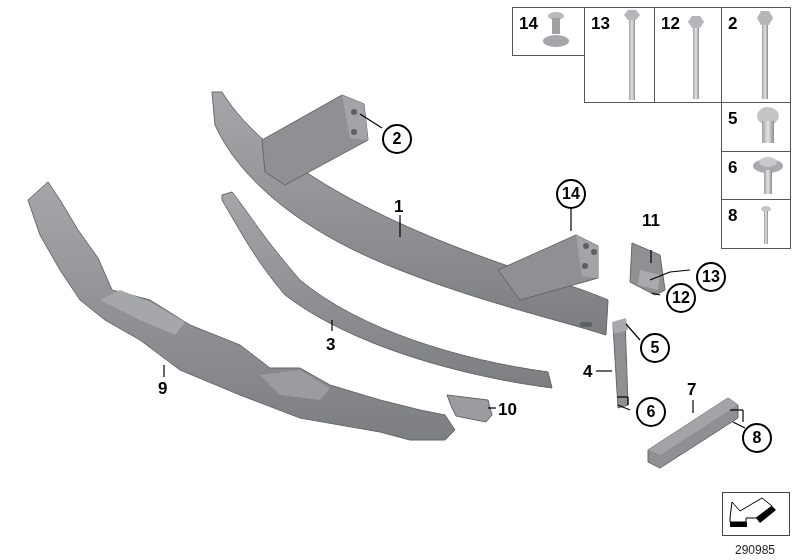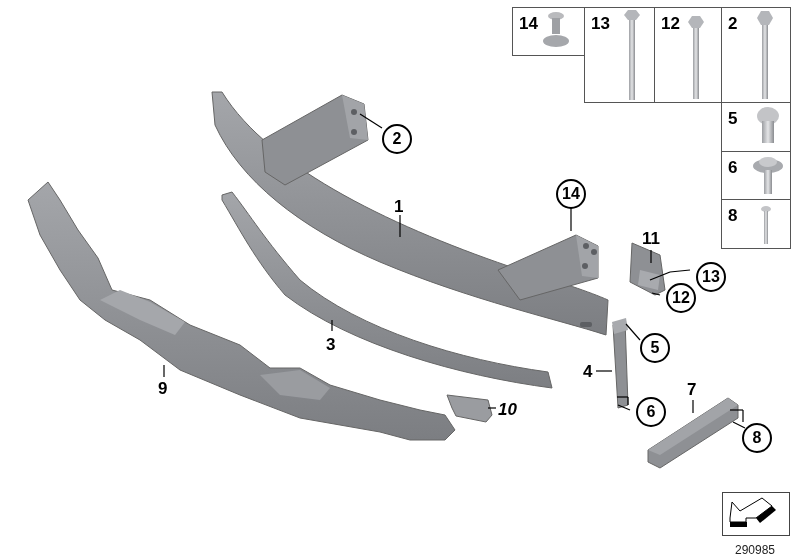--- a/index.html
+++ b/index.html
@@ -182,22 +182,22 @@
     <rect x="764" y="170" width="8" height="24" fill="url(#gB2)"></rect>
   <ellipse cx="766" cy="209" rx="5" ry="3" fill="#c3c4c7"></ellipse>
     <rect x="764" y="211" width="4" height="33" fill="url(#gB2)"></rect>
 </svg>
 
 <span class="lbl" style="left:394px;top:198px;">1</span>
 <span class="lbl" style="left:326px;top:336px;">3</span>
 <span class="lbl" style="left:583px;top:363px;">4</span>
 <span class="lbl" style="left:687px;top:381px;">7</span>
 <span class="lbl" style="left:158px;top:380px;">9</span>
-<span class="lbl" style="left:498px;top:401px;font-style:italic;">10</span>
-<span class="lbl" style="left:642px;top:230px;">11</span>
+<span class="lbl" style="left:498px;top:401px;">10</span>
+<span class="lbl" style="left:642px;top:212px;">11</span>
 
 <div class="circ" style="left:382px;top:124px;">2</div>
 <div class="circ" style="left:556px;top:179px;">14</div>
 <div class="circ" style="left:696px;top:262px;">13</div>
 <div class="circ" style="left:666px;top:283px;">12</div>
 <div class="circ" style="left:640px;top:333px;">5</div>
 <div class="circ" style="left:636px;top:397px;">6</div>
 <div class="circ" style="left:742px;top:423px;">8</div>
 
 <div class="navbox"></div>

